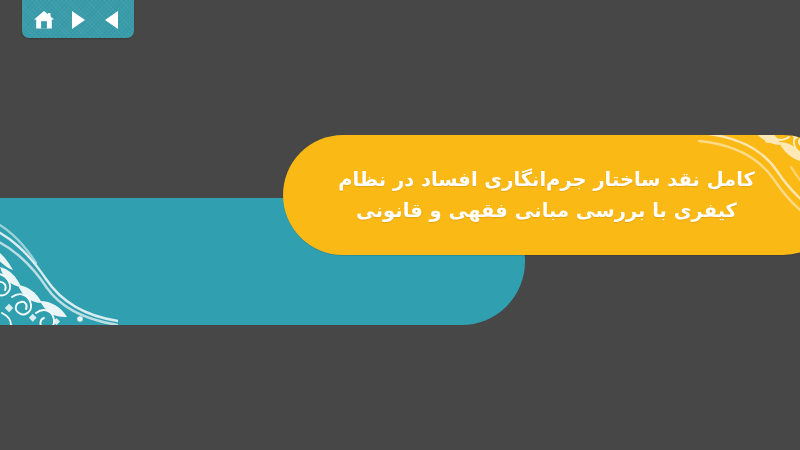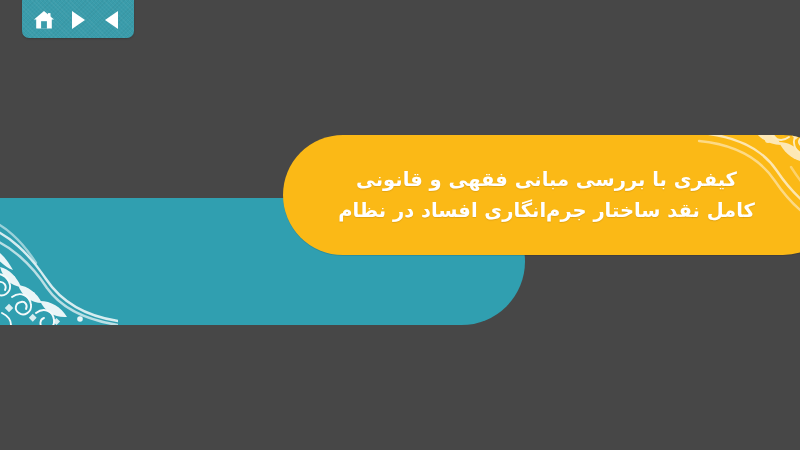--- a/index.html
+++ b/index.html
@@ -199,22 +199,22 @@
       </g>
       <g fill="#fdf0cf" opacity="0.85">
         <rect x="124" y="4" width="6" height="6" transform="rotate(45 127 7)"></rect>
         <rect x="100" y="-2" width="5.5" height="5.5" transform="rotate(45 102.75 0.75)"></rect>
         <rect x="140" y="22" width="5" height="5" transform="rotate(45 142.5 24.5)"></rect>
       </g>
     </svg>
   </div>
 
   <div id="title-block">
+    <div class="title-line">کامل نقد ساختار جرم‌انگاری افساد در نظام</div>
     <div class="title-line">کیفری با بررسی مبانی فقهی و قانونی</div>
-    <div class="title-line">کامل نقد ساختار جرم‌انگاری افساد در نظام</div>
   </div>
 
   <div id="navbar">
 
     <button class="nav-btn">
       <svg width="16" height="18" viewBox="0 0 16 18" xmlns="http://www.w3.org/2000/svg">
         <path d="M14 0 L14 18 L1 9 Z" fill="#ffffff"></path>
       </svg>
     </button>
 

